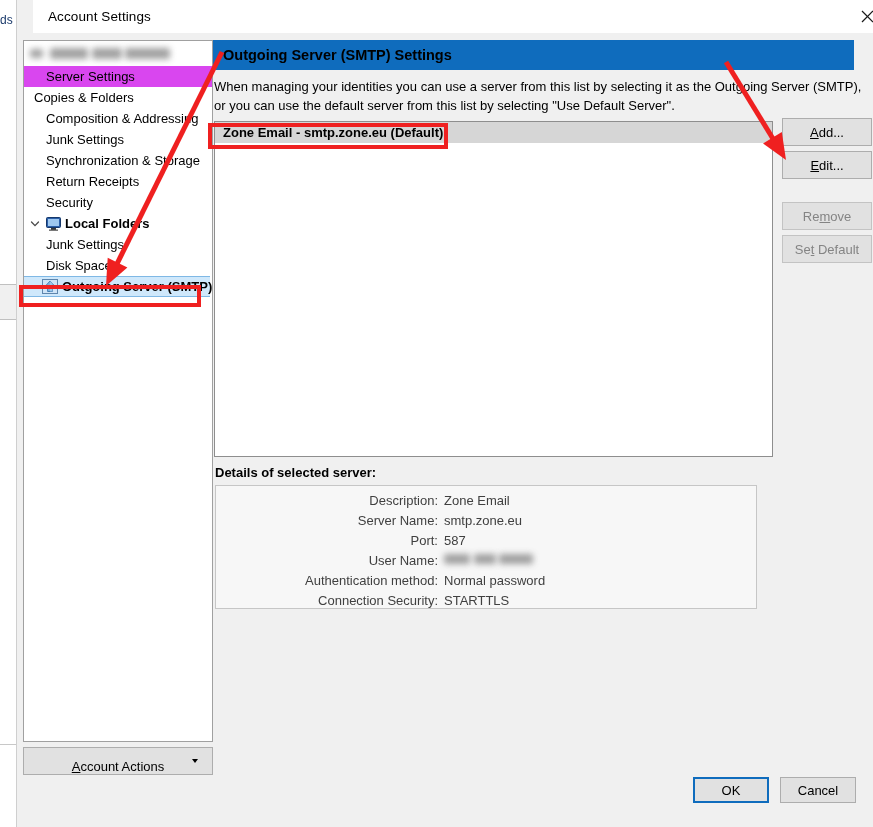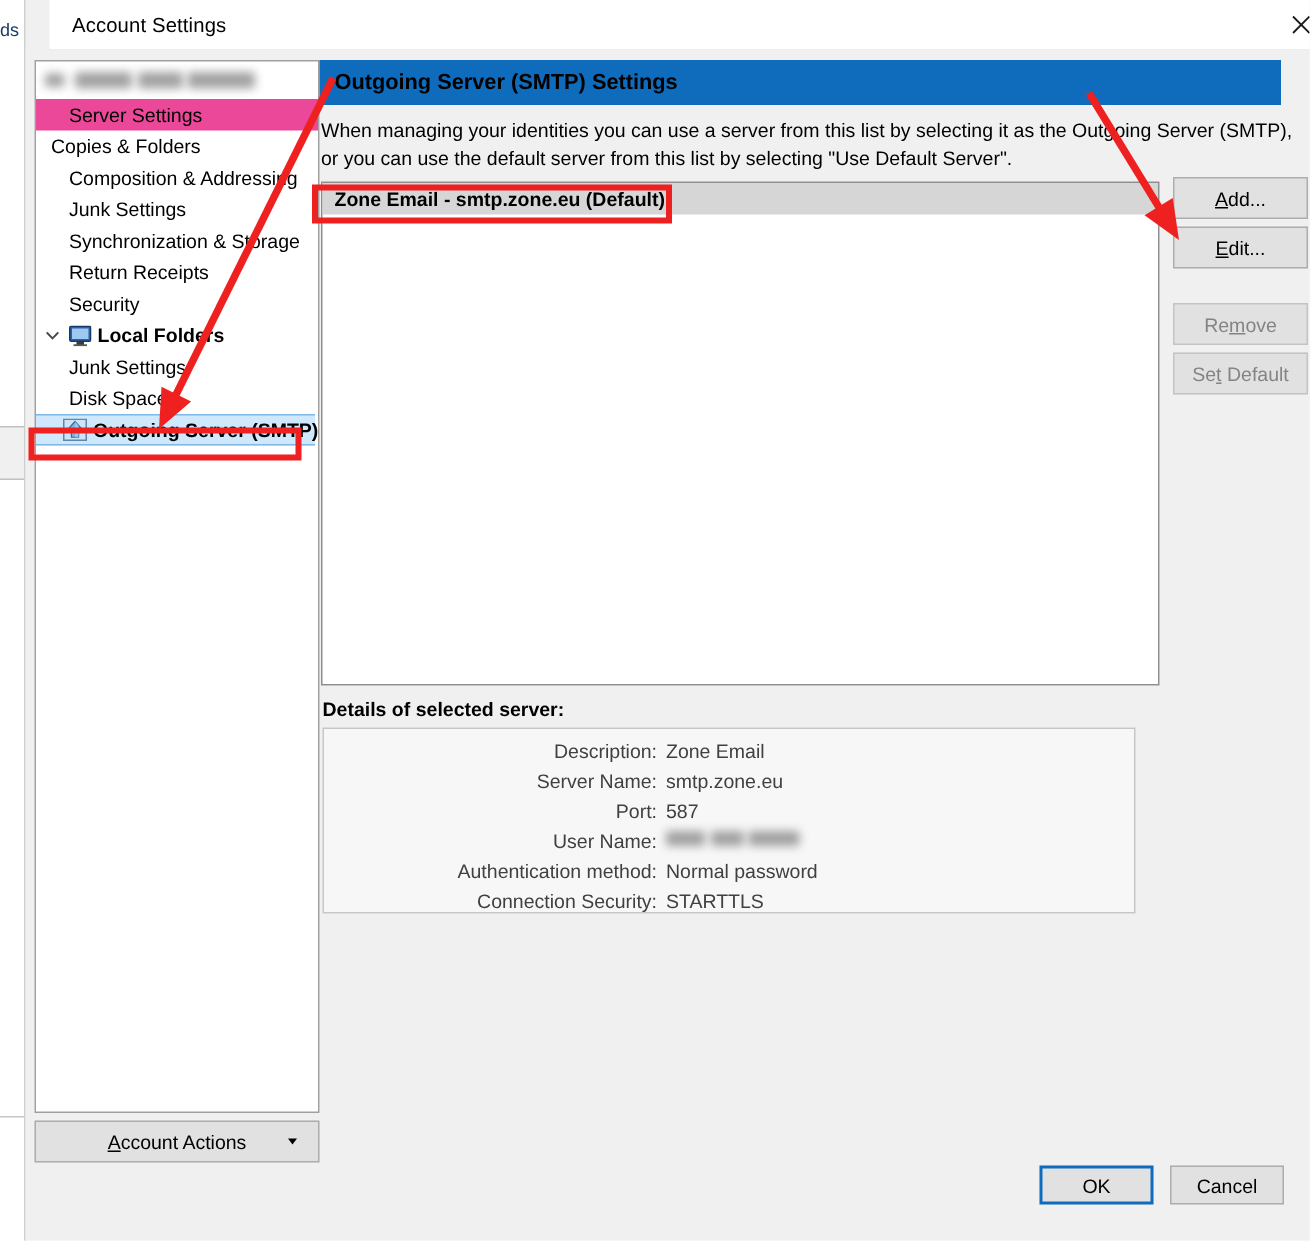--- a/index.html
+++ b/index.html
@@ -94,21 +94,21 @@
   .tree-item {
     position: absolute; left: 0;
     height: 21px;
     width: 186px;
     display: flex; align-items: center;
     font-size: 13px; color: #000000;
     white-space: nowrap;
     cursor: default;
   }
   .tree-item .lbl { display: inline-block; }
-  .tree-item.selected-soft { background: #ec4899; }
+  .tree-item.selected-soft { background: #d946ef; }
   .tree-item.selected-hard {
     background: #cfe8fb;
     border-top: 1px solid #7fb8e5;
     border-bottom: 1px solid #7fb8e5;
     box-sizing: border-box;
     font-weight: bold;
   }
   .tree-item.bold { font-weight: bold; }
   .twisty {
     position: absolute; left: 6px; top: 6px;
@@ -116,21 +116,21 @@
   }
 
   .icon-monitor { width: 15px; height: 14px; margin-right: 4px; flex: 0 0 auto; }
   .icon-smtp { width: 16px; height: 15px; margin-right: 4px; flex: 0 0 auto; }
 
   .account-actions {
     position: absolute; left: 6px; top: 714px;
     width: 188px; height: 26px;
     background: #e1e1e1;
     border: 1px solid #adadad;
-    display: flex; align-items: center; justify-content: center;
+    display: flex; align-items: flex-end; justify-content: center;
     font-size: 13px; color: #000;
     cursor: default;
   }
   .account-actions .u { text-decoration: underline; }
   .aa-caret {
     position: absolute; right: 14px; top: 11px;
     width: 0; height: 0;
     border-left: 3.5px solid transparent;
     border-right: 3.5px solid transparent;
     border-top: 4px solid #000;

